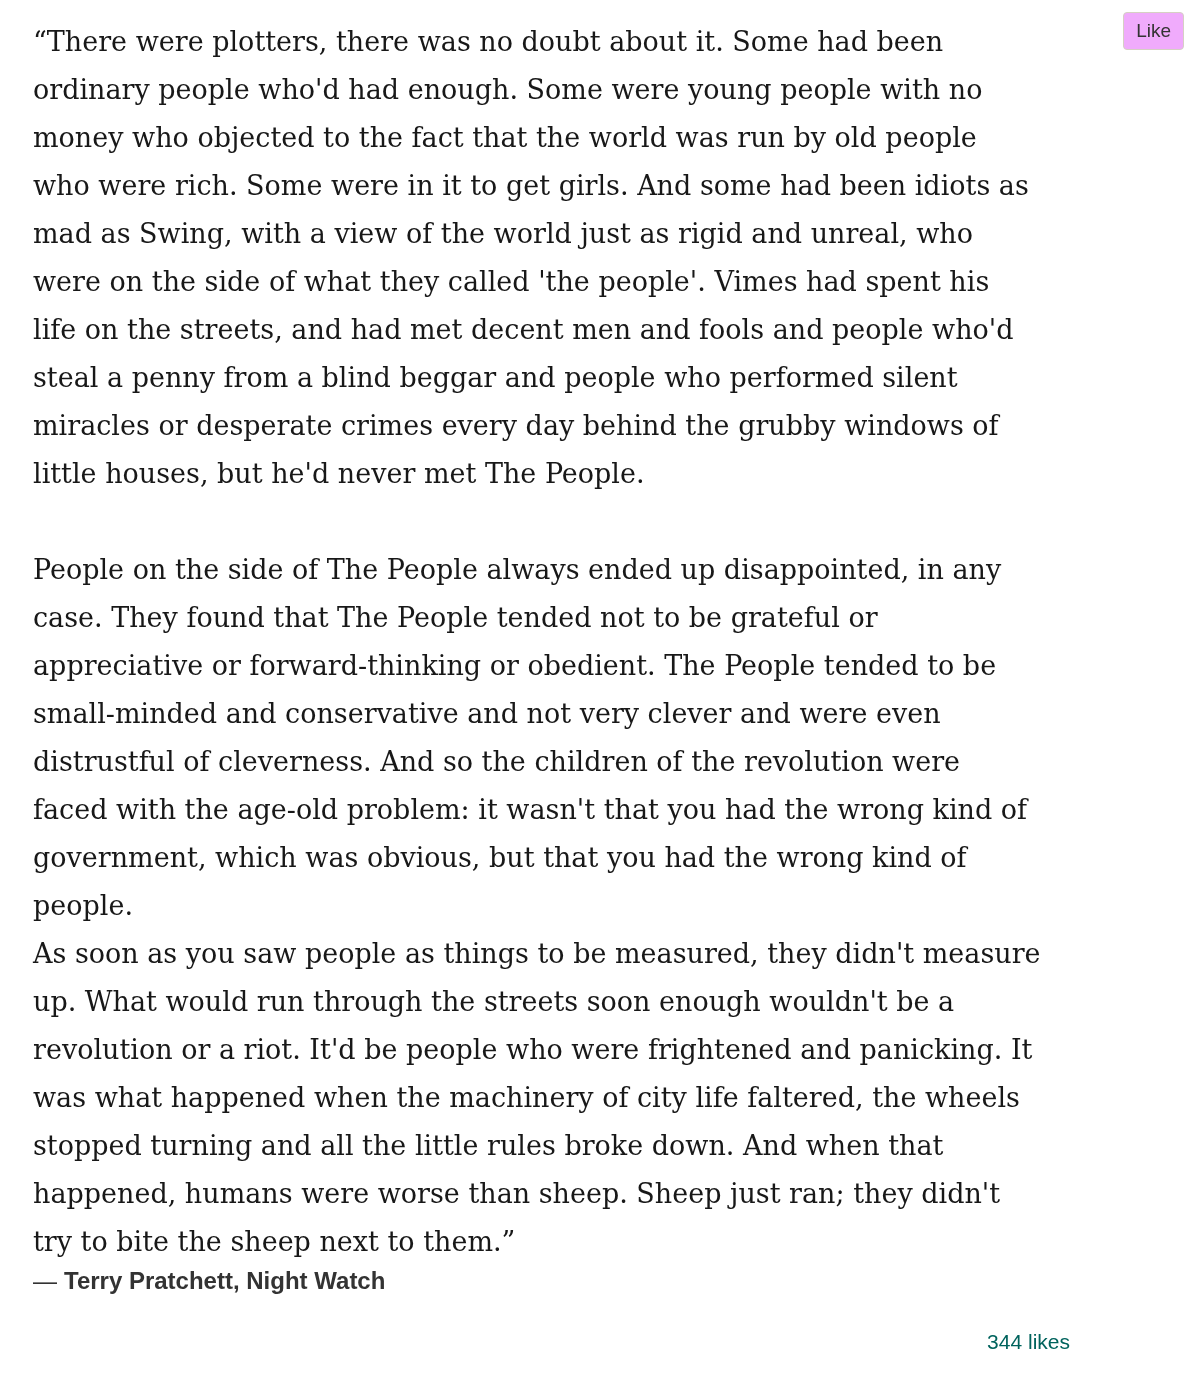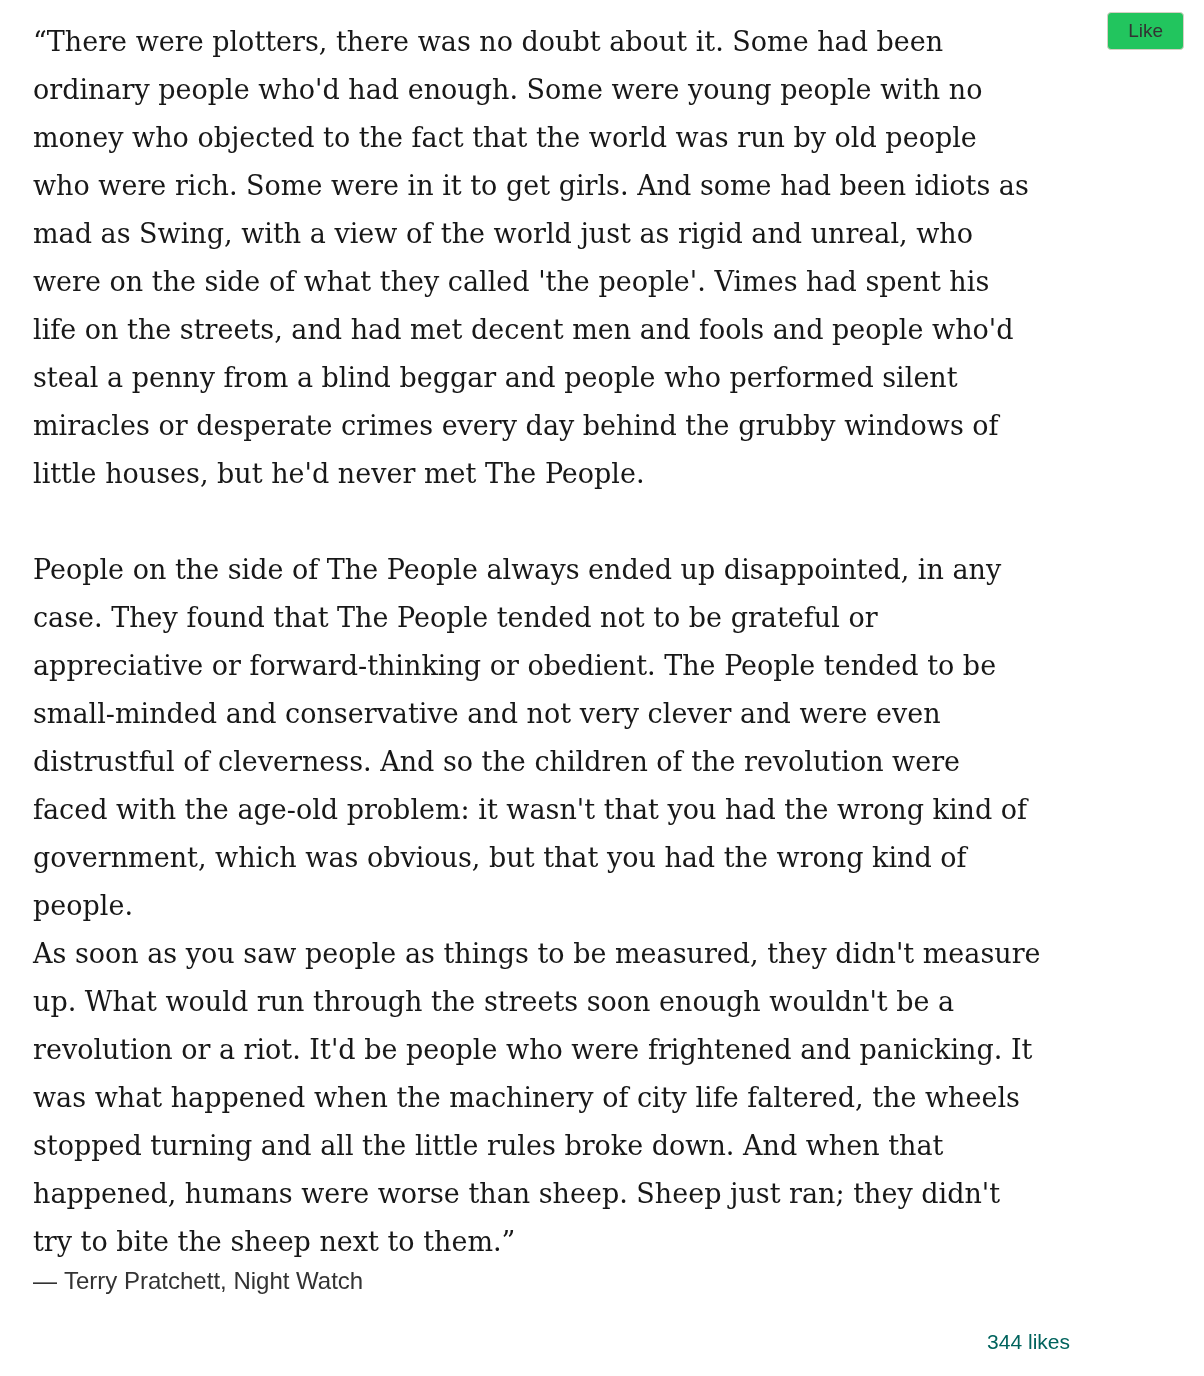--- a/index.html
+++ b/index.html
@@ -23,22 +23,22 @@
     color: #181818;
     white-space: pre-line;
     letter-spacing: 0px;
     margin-top: 12px;
   }
   .like-button {
     position: absolute;
     top: 12px;
     right: 20px;
     height: 38px;
-    padding: 0 20px;
-    background: #22c55e;
+    padding: 0 12px;
+    background: #f0abfc;
     border: 1px solid #d6d0c4;
     border-radius: 4px;
     font-family: "Liberation Sans", sans-serif;
     font-size: 19px;
     color: #333333;
     cursor: pointer;
     line-height: 36px;
   }
   .attribution {
     position: absolute;
@@ -47,21 +47,21 @@
     font-family: "Liberation Sans", sans-serif;
     font-size: 24px;
     line-height: 30px;
     color: #333333;
   }
   .attribution .dash {
     font-weight: 400;
     margin-right: 7px;
   }
   .attribution .name {
-    font-weight: 400;
+    font-weight: 700;
     cursor: pointer;
   }
   .likes-count {
     position: absolute;
     top: 1330px;
     right: 134px;
     font-family: "Liberation Sans", sans-serif;
     font-size: 21px;
     color: #00635d;
     cursor: pointer;

